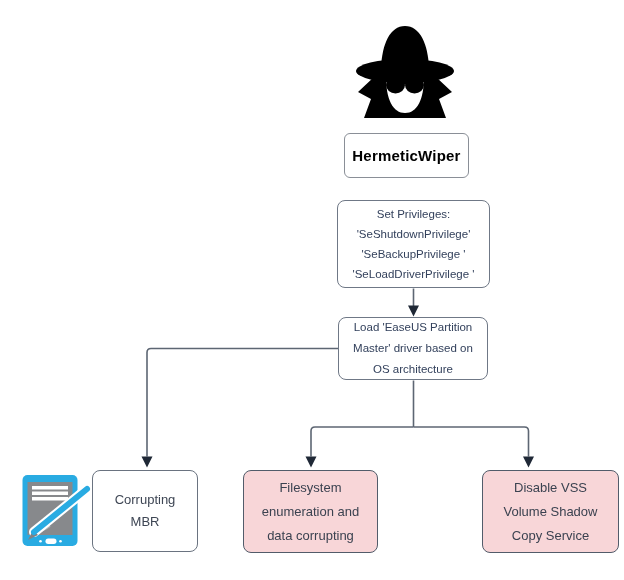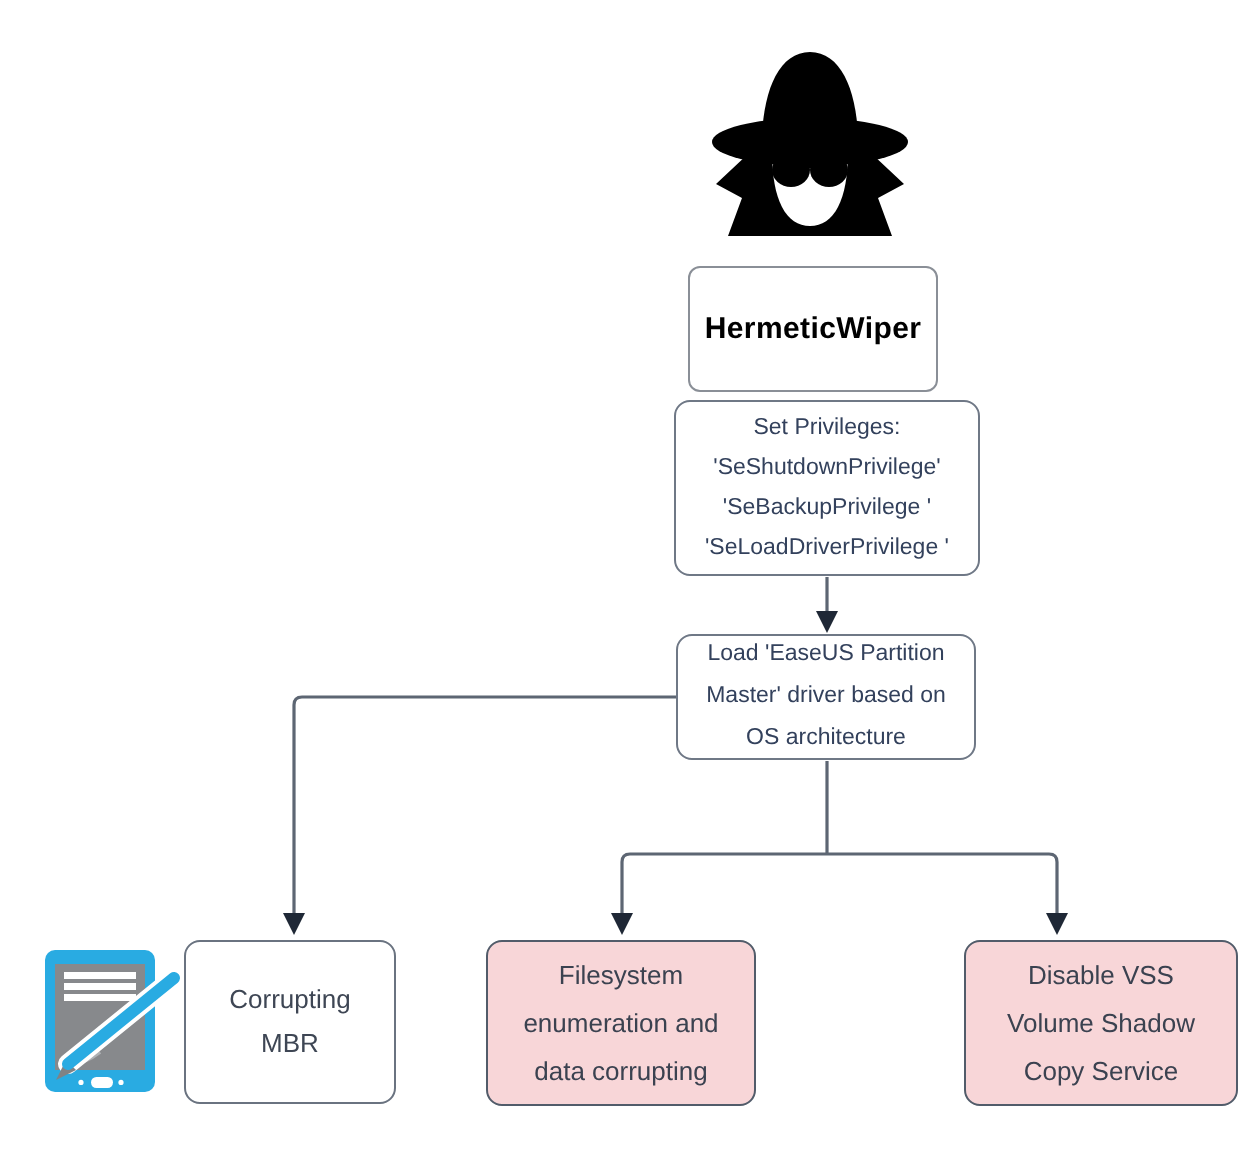--- a/index.html
+++ b/index.html
@@ -7,21 +7,21 @@
     position:relative;width:624px;height:580px;background:#ffffff;
     font-family:"Liberation Sans",sans-serif;overflow:hidden;
   }
   .connector-layer{position:absolute;left:0;top:0;width:624px;height:580px;}
   .node{
     position:absolute;box-sizing:border-box;display:flex;align-items:center;justify-content:center;
     text-align:center;background:#ffffff;border:1.6px solid #717b89;border-radius:8px;
   }
   .node span{white-space:pre-line;display:block;}
   .node-title{
-    left:344px;top:133px;width:125px;height:63px;border-radius:6px;border:1.4px solid #8a8f97;
+    left:344px;top:133px;width:125px;height:45px;border-radius:6px;border:1.4px solid #8a8f97;
   }
   .node-title span{font-size:15px;font-weight:bold;color:#000000;letter-spacing:.2px;white-space:nowrap;}
   .node-privileges{
     left:337px;top:200px;width:153px;height:88px;border-color:#6f7886;
   }
   .node-privileges span{font-size:11.5px;line-height:20px;color:#33415c;}
   .node-load{
     left:338px;top:317px;width:150px;height:63px;border-color:#6f7886;
   }
   .node-load span{font-size:11.5px;line-height:21px;color:#33415c;}

